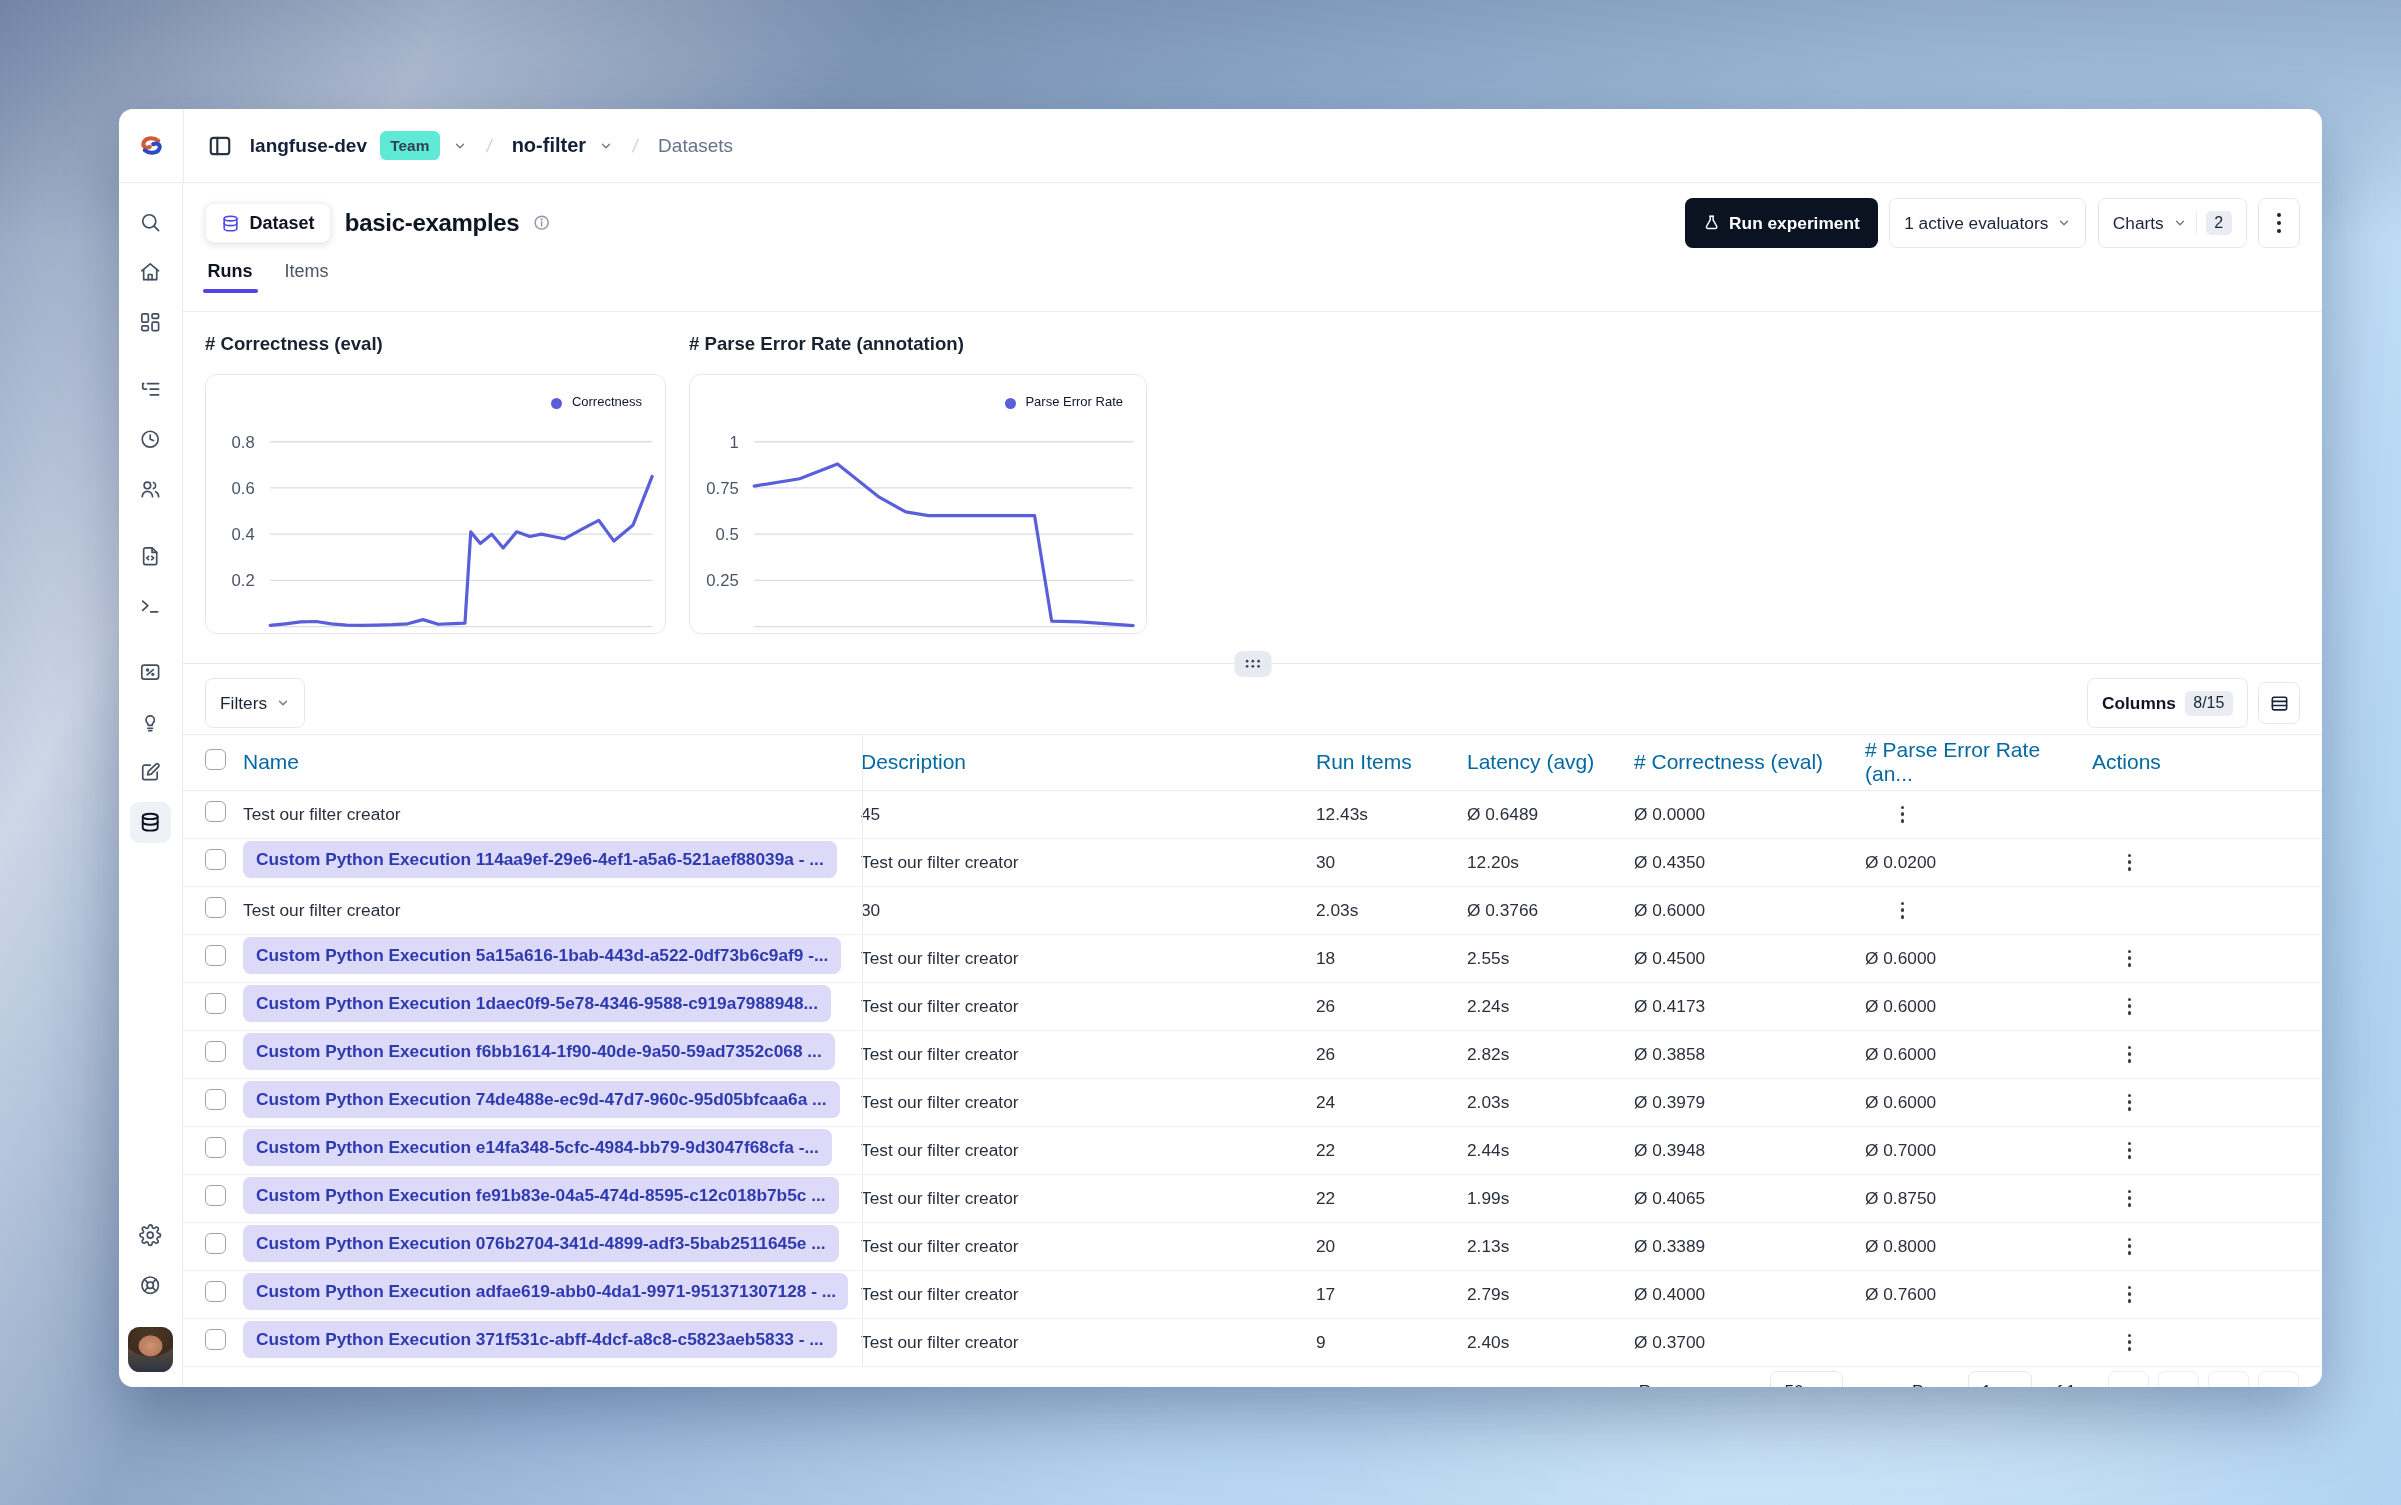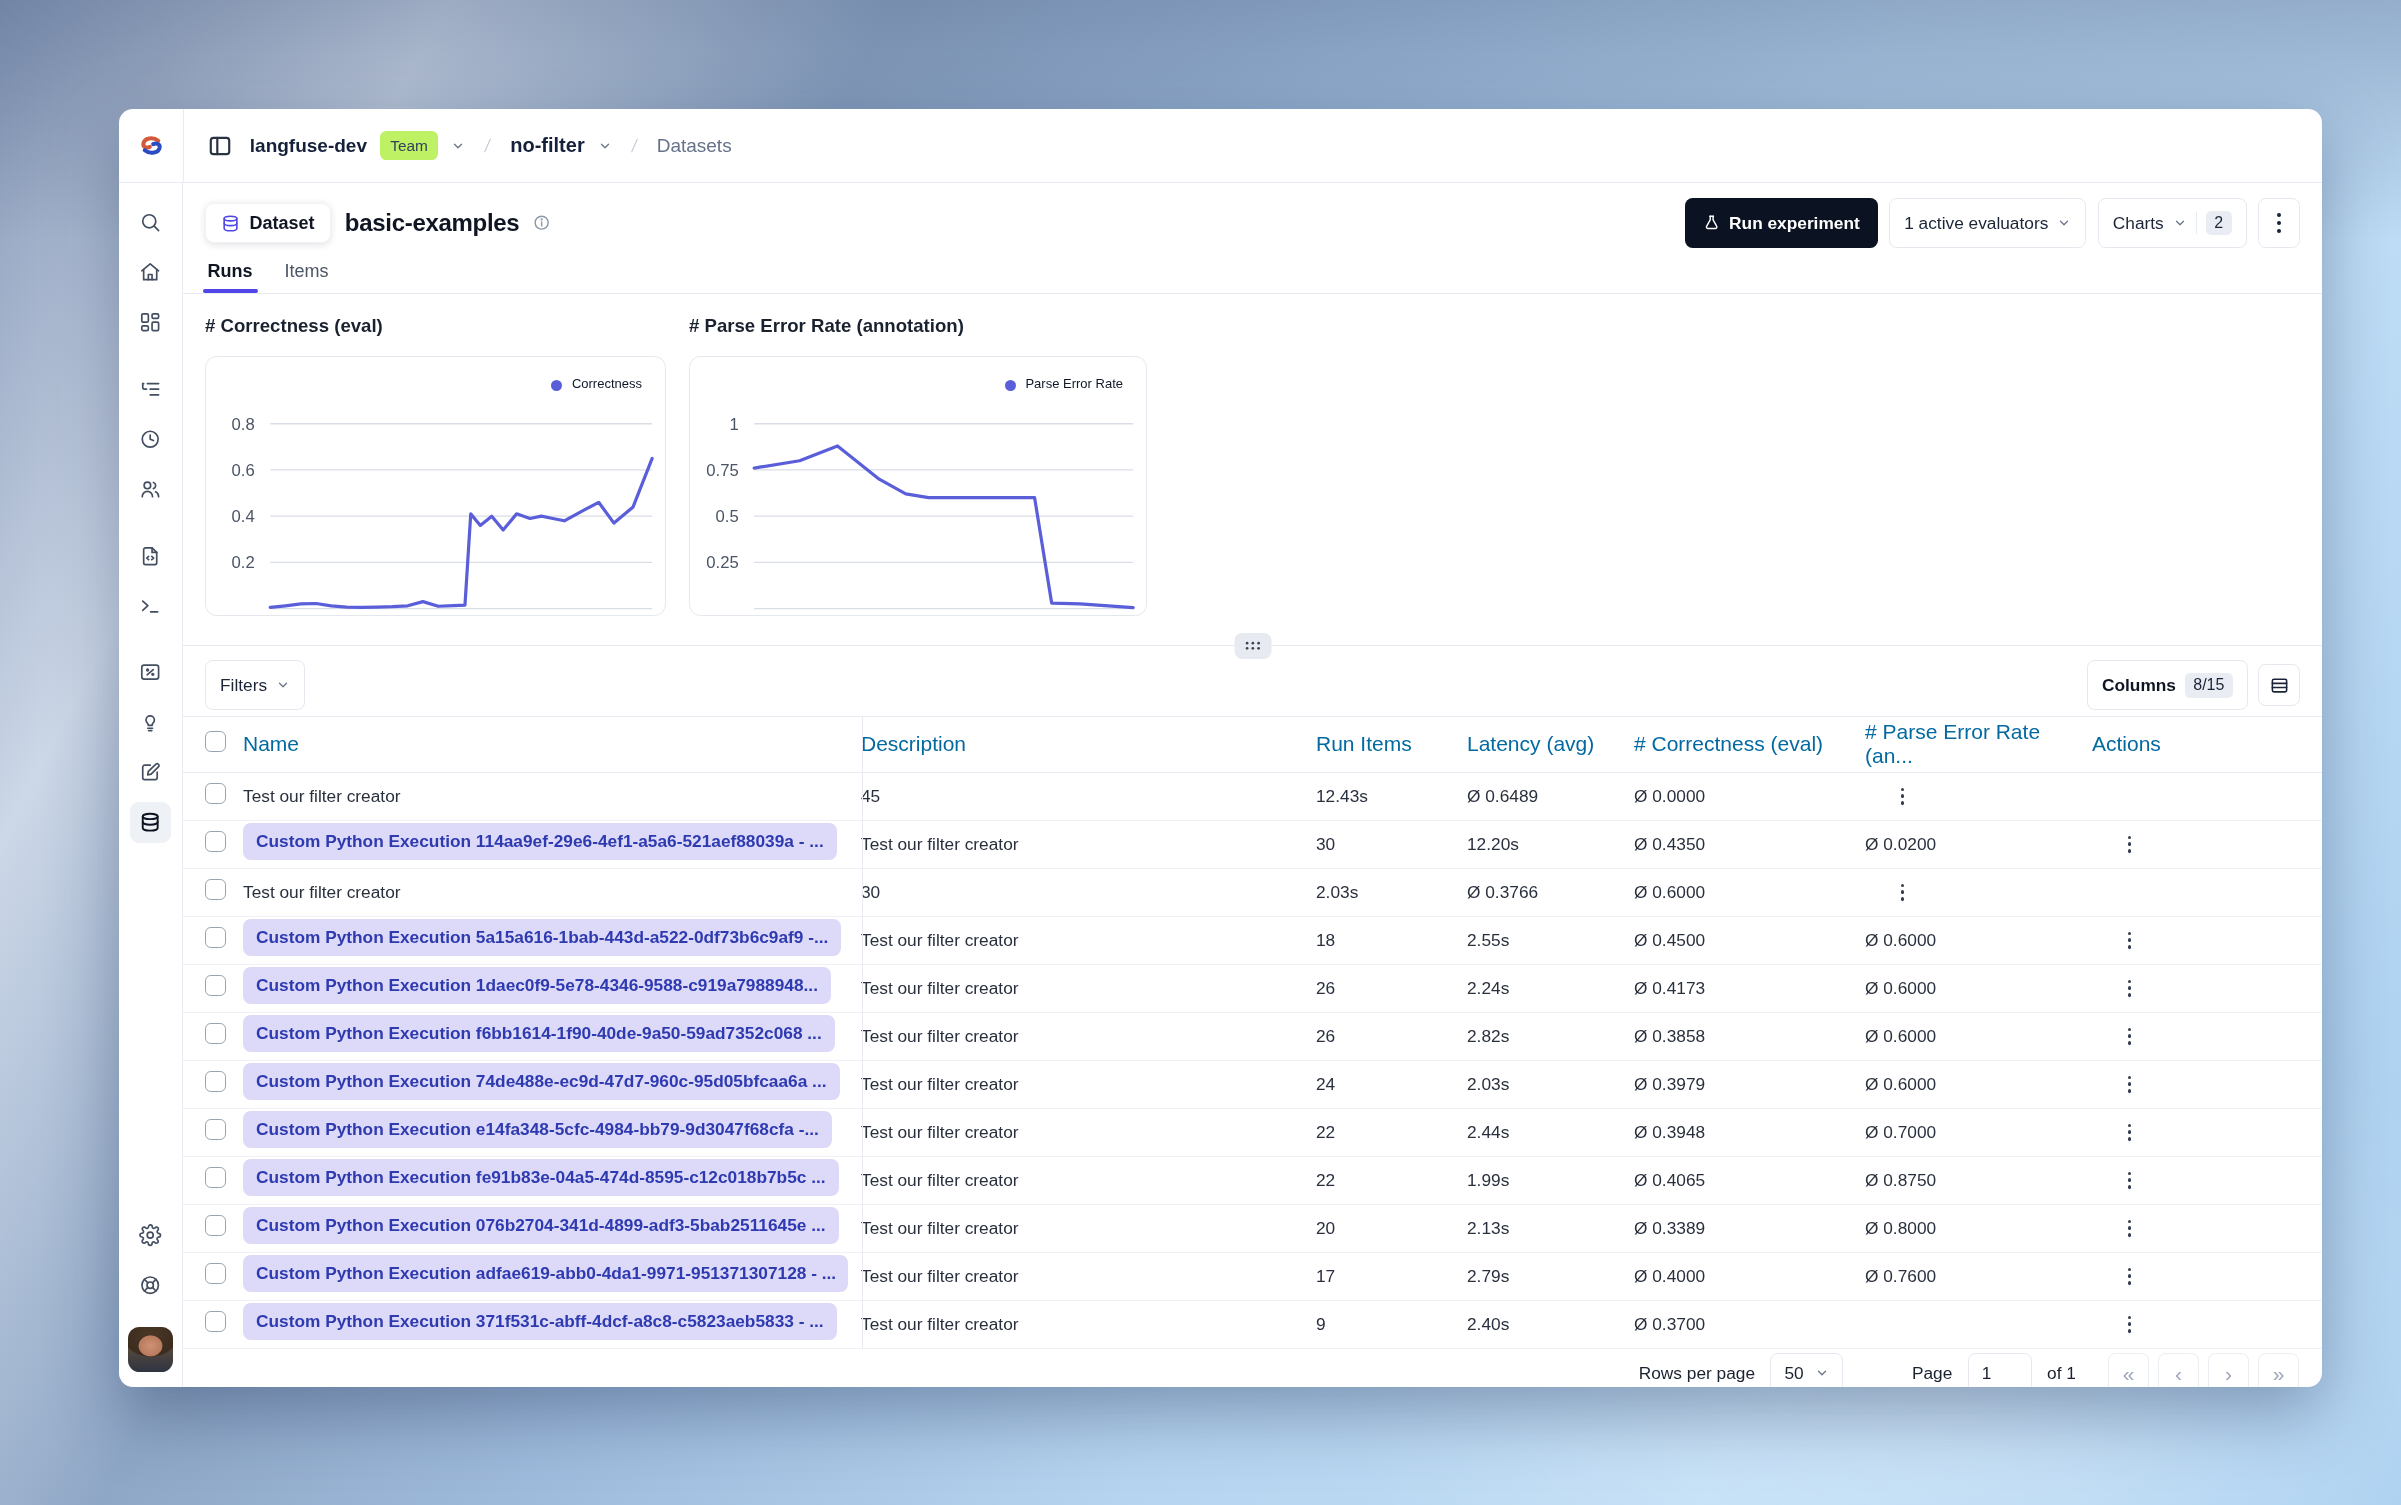--- a/index.html
+++ b/index.html
@@ -22,21 +22,21 @@
     box-shadow: 0 26px 70px rgba(25,45,85,.38);
     display:flex; flex-direction:column;
   }
 
   
   .topbar { flex:0 0 74px; border-bottom:1.3px solid #e8ecf2; display:flex; align-items:center; position:relative; }
   .topbar::after { content:""; position:absolute; left:64px; top:0; bottom:0; width:1.3px; background:#e8ecf2; }
   .logo-cell { width:64px; display:flex; justify-content:center; }
   .crumbs { display:flex; align-items:center; gap:13px; margin-left:24px; }
   .crumb-org { font-size:19px; font-weight:600; color:#15203a; }
-  .crumb-badge { background:#bef264; color:#33405a; font-size:15.4px; font-weight:400; padding:5.1px 10.3px; border-radius:6.4px; }
+  .crumb-badge { background:#5eead4; color:#33405a; font-size:15.4px; font-weight:700; padding:5.1px 10.3px; border-radius:6.4px; }
   .crumb-muted { font-size:19px; font-weight:500; color:#66718a; }
   .crumb-proj { font-size:20px; font-weight:600; color:#15203a; }
   .slash { color:#c3cad6; }
 
   
   .body-row { flex:1; display:flex; min-height:0; }
   .sidebar { flex:0 0 64px; border-right:1.3px solid #e8ecf2; display:flex; flex-direction:column; align-items:center; padding:19px 0 15.4px; }
   .side-btn { width:41px; height:41px; border-radius:9px; display:flex; align-items:center; justify-content:center; color:#434e60; margin-bottom:9px; cursor:pointer; }
   .side-btn svg { width:22.4px; height:22.4px; }
   .side-btn.active { background:#eef1f5; color:#0c1220; }
@@ -46,21 +46,21 @@
     width:45px; height:45px; border-radius:11.5px; margin-top:11.5px;
     background:
       radial-gradient(19px 16.7px at 50% 42%, #cf9273 0%, #b97a5e 60%, rgba(0,0,0,0) 65%),
       radial-gradient(38px 29.5px at 50% 18%, #4a3726 0%, #3c2c1e 70%, rgba(0,0,0,0) 75%),
       linear-gradient(180deg, #6b5a46 0%, #57493c 45%, #2e3442 100%);
   }
 
   .main { flex:1; display:flex; flex-direction:column; min-width:0; }
 
   
-  .page-head { padding:19px 22px 0 22px; border-bottom:1.3px solid #e8ecf2; }
+  .page-head { padding:19px 22px 18px 22px; border-bottom:1.3px solid #e8ecf2; }
   .head-row { display:flex; align-items:center; gap:14px; height:42px; }
   .dataset-pill { display:inline-flex; align-items:center; gap:9px; height:40px; padding:0 15.4px; border-radius:9px; background:#fff;
     border:0.6px solid #f0f2f6; box-shadow:0 1.3px 7.7px rgba(15,23,42,.12); font-size:18px; font-weight:700; color:#0f1523; }
   .dataset-pill svg { width:19px; height:19px; color:#4f46e5; stroke-width:2; }
   .page-title { font-size:24px; font-weight:700; letter-spacing:-0.3px; color:#0f1523; }
   .info-btn { color:#8d98a9; } .info-btn svg { width:17.3px; height:17.3px; }
   .head-actions { margin-left:auto; display:flex; align-items:center; gap:11.5px; }
   .btn { height:50px; border-radius:7.7px; display:inline-flex; align-items:center; gap:9px; font-size:17.3px; cursor:pointer; white-space:nowrap; }
   .btn-dark { background:#0b1322; color:#fff; padding:0 18px; font-weight:600; }
   .btn-dark svg { width:17.3px; height:17.3px; stroke-width:2; }

